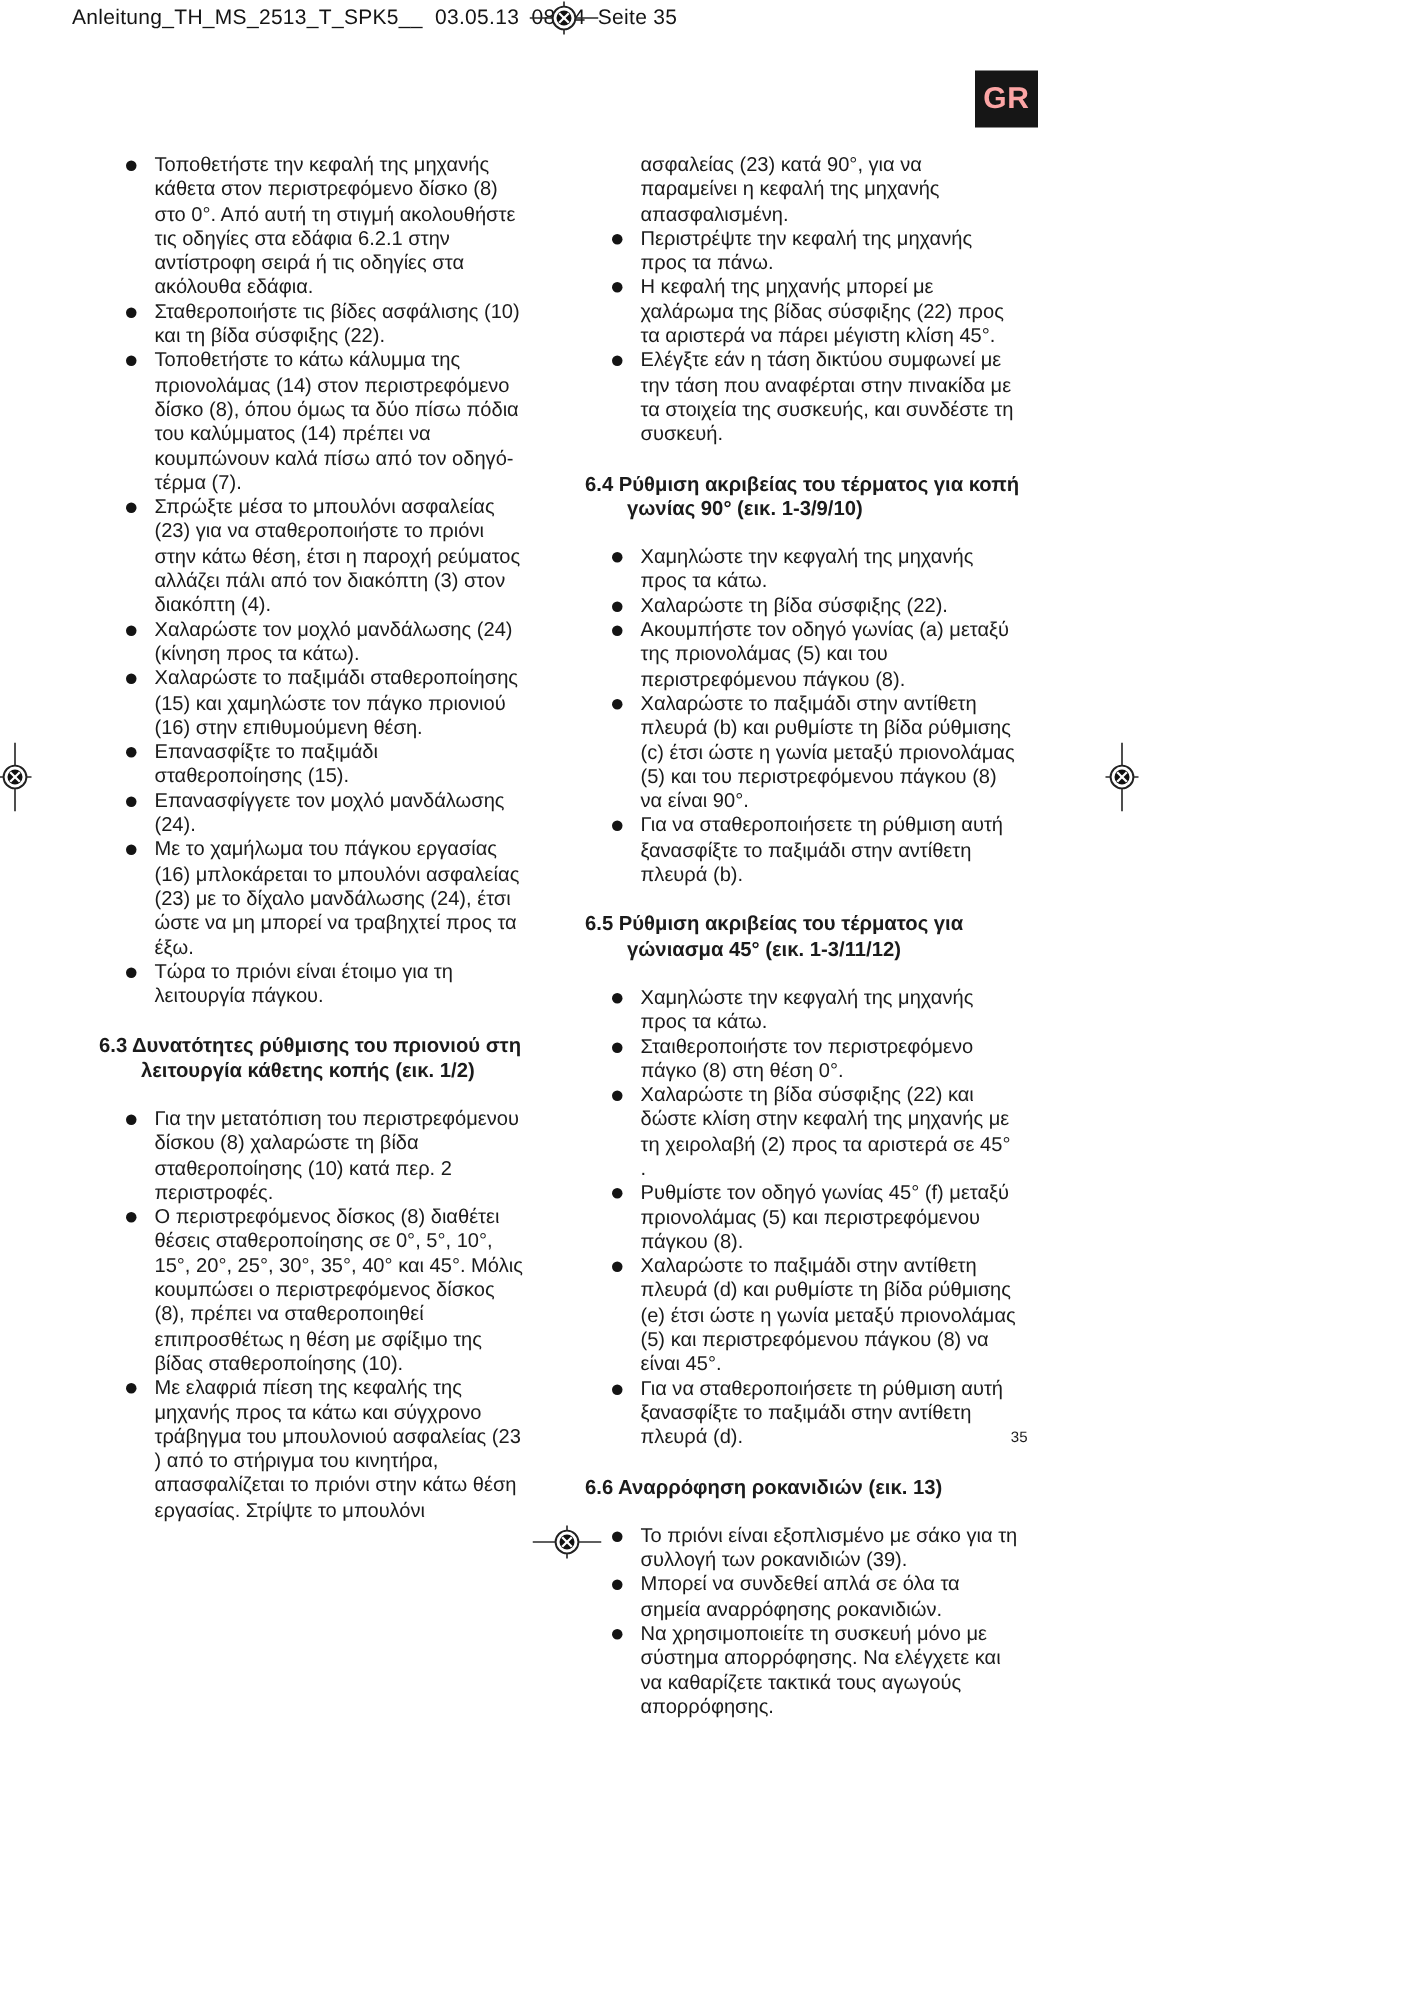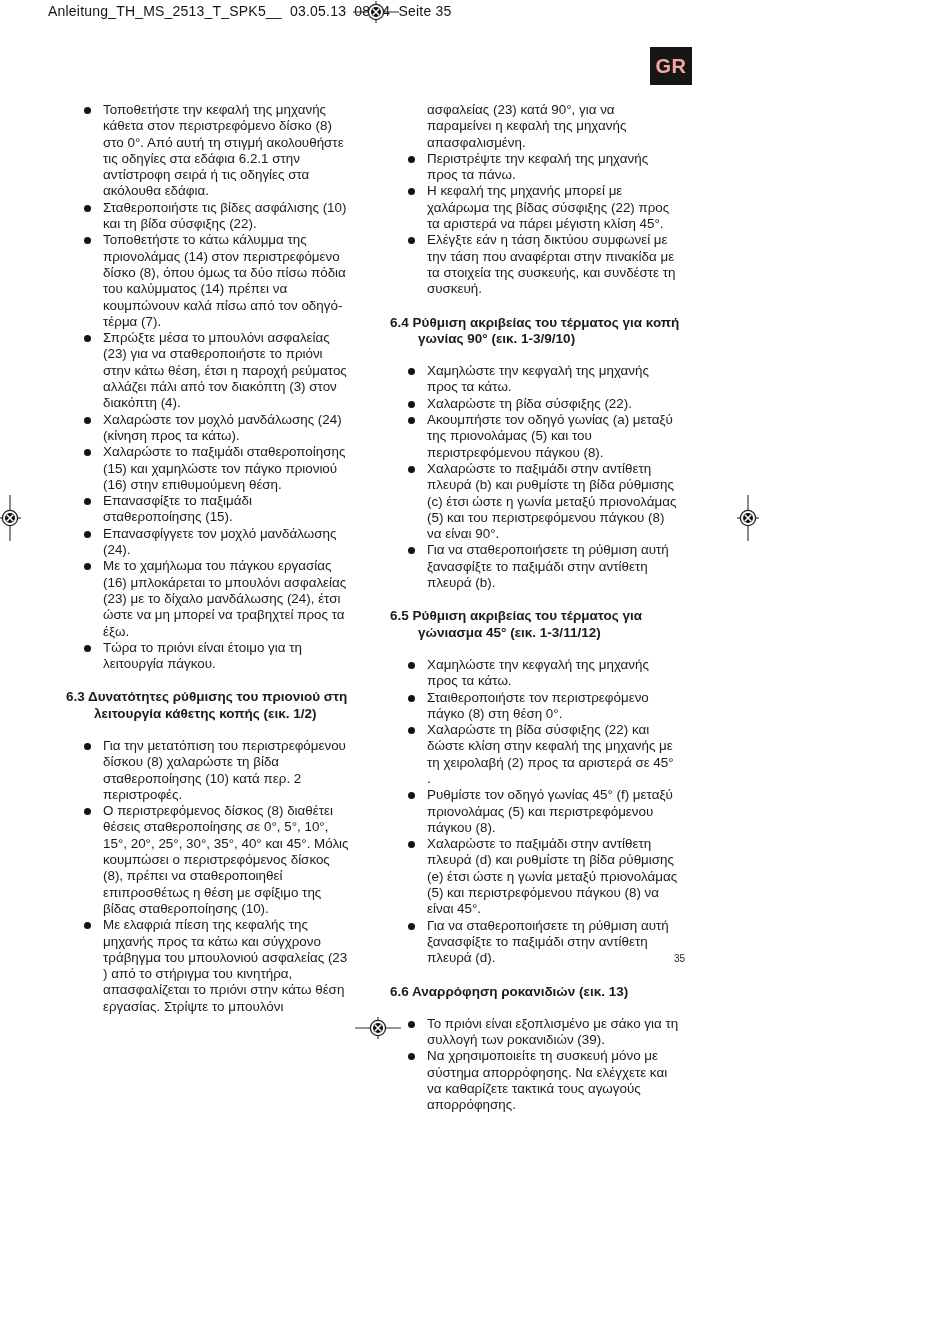--- a/index.html
+++ b/index.html
@@ -219,20 +219,24 @@
 
   <div class="section">
     <div class="section-heading"><span class="sec-num">6.6</span><span class="sec-title"> Αναρρόφηση ροκανιδιών (εικ. 13)</span></div>
     <div class="items">
           <div class="item">
             <span class="bullet"></span>
             <span class="item-text">Το πριόνι είναι εξοπλισμένο με σάκο για τη συλλογή των ροκανιδιών (39).</span>
           </div>
           <div class="item">
             <span class="bullet"></span>
+            <span class="item-text">Μπορεί να συνδεθεί απλά σε όλα τα σημεία αναρρόφησης ροκανιδιών.</span>
+          </div>
+          <div class="item">
+            <span class="bullet"></span>
             <span class="item-text">Να χρησιμοποιείτε τη συσκευή μόνο με σύστημα απορρόφησης. Να ελέγχετε και να καθαρίζετε τακτικά τους αγωγούς απορρόφησης.</span>
           </div>
         </div>
   </div>
 </div>
 
   <div class="page-number">35</div>
 
   <svg class="regmark" style="left:-13px; top:495px;" width="46" height="46" viewBox="0 0 46 46">
     <line x1="23" y1="0" x2="23" y2="46" stroke="#2a2a2a" stroke-width="1.1"></line>

